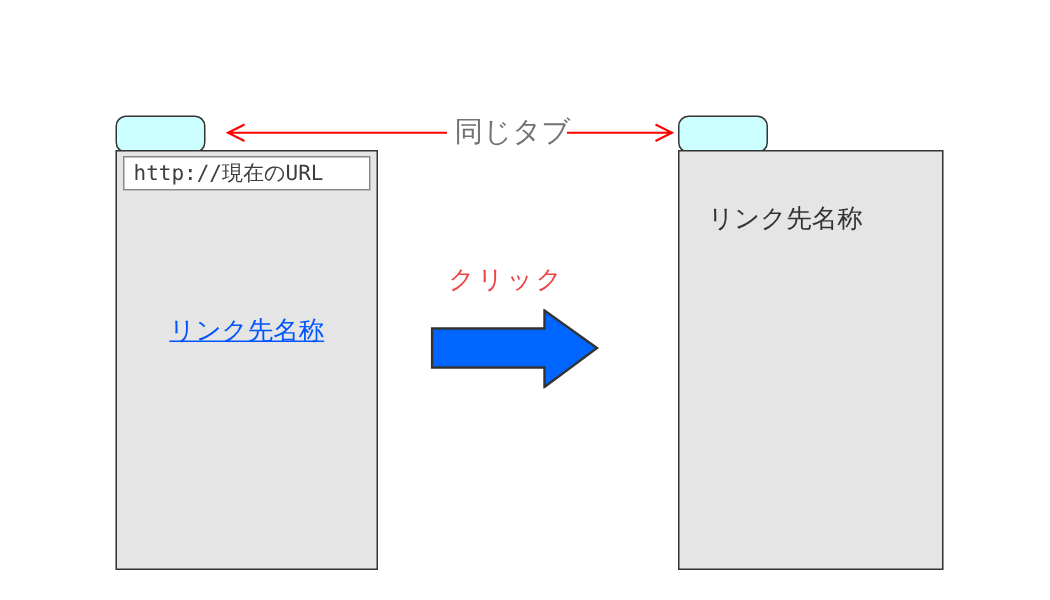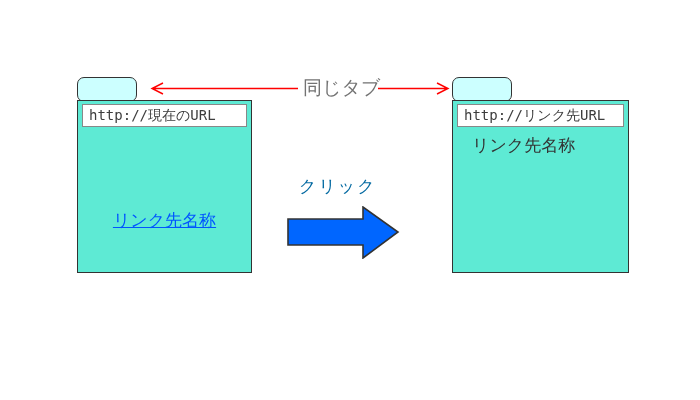--- a/index.html
+++ b/index.html
@@ -21,22 +21,22 @@
     width: 60px;
     height: 25px;
     background: #ccffff;
     border: 1.6px solid #333333;
     border-radius: 7px;
     box-sizing: border-box;
   }
   .window {
     position: absolute;
     width: 175px;
-    height: 173px;
-    background: #5eead4;
+    height: 280px;
+    background: #e5e5e5;
     border: 1.6px solid #333333;
     box-sizing: border-box;
   }
   .url-bar {
     position: absolute;
     left: 4px;
     right: 4px;
     top: 3px;
     height: 23px;
     background: #ffffff;
@@ -78,44 +78,41 @@
     text-align: center;
     font-size: 19px;
     color: #737373;
     white-space: nowrap;
   }
   .click-label {
     position: absolute;
     left: 299px;
     top: 175px;
     font-size: 17px;
-    color: #0369a1;
+    color: #ef4444;
     letter-spacing: 2px;
     white-space: nowrap;
   }
   .annot-svg { position: absolute; }
 </style>
 </head>
 <body>
 
 <div class="canvas">
 
   <div class="tab" style="left:77px; top:77px;"></div>
   <div class="window" style="left:77px; top:100px;">
     <div class="url-bar">
       <span>http://現在のURL</span>
     </div>
     <span class="page-link">リンク先名称</span>
   </div>
 
   <div class="tab" style="left:452px; top:77px;"></div>
   <div class="window" style="left:452px; top:100px; width:177px;">
-    <div class="url-bar">
-      <span>http://リンク先URL</span>
-    </div>
     <span class="page-title">リンク先名称</span>
   </div>
 
   <span class="same-tab-label">同じタブ</span>
 
   <svg class="annot-svg" style="left:148px; top:80px;" width="152" height="17" viewBox="0 0 152 17">
     <path d="M150,8.5 L4,8.5 M15,3 L4,8.5 L15,14" fill="none" stroke="#ff0000" stroke-width="1.4"></path>
   </svg>
 
   <svg class="annot-svg" style="left:376px; top:80px;" width="76" height="17" viewBox="0 0 76 17">

